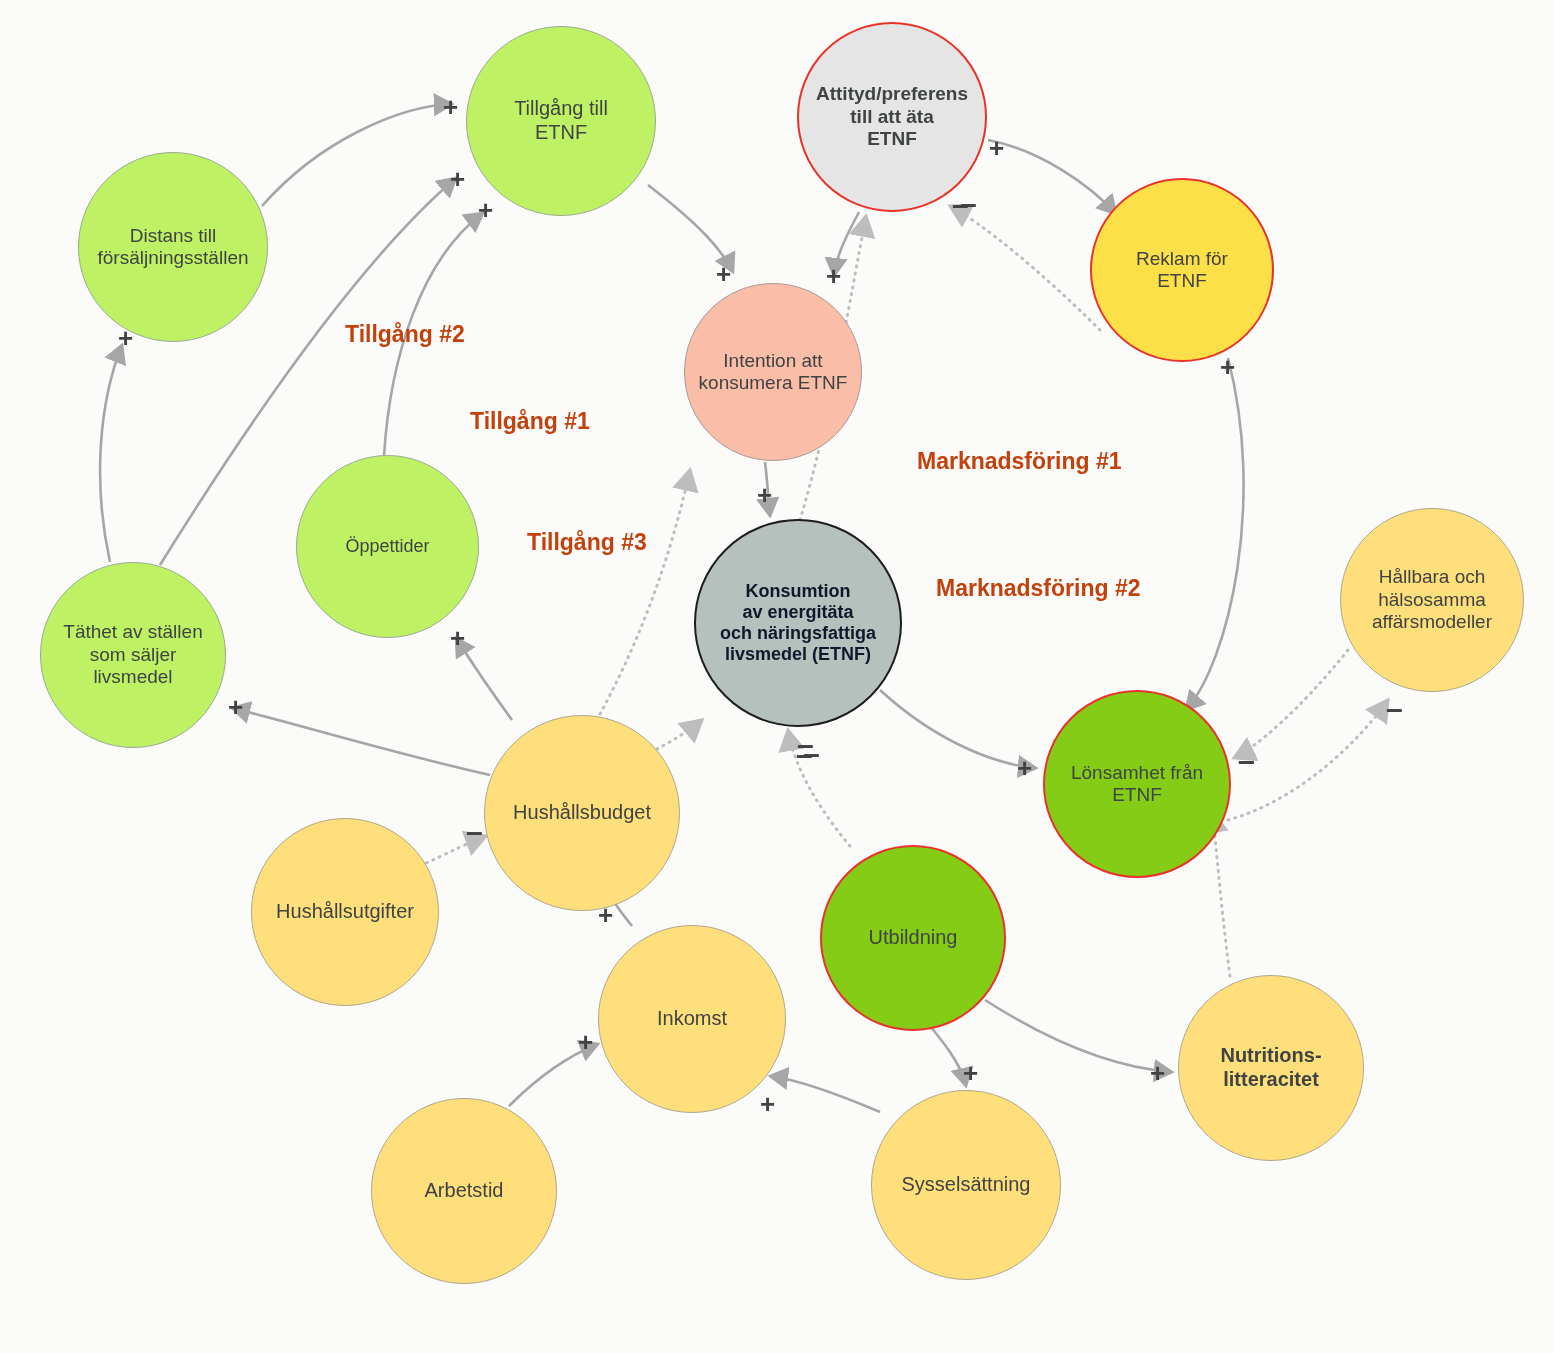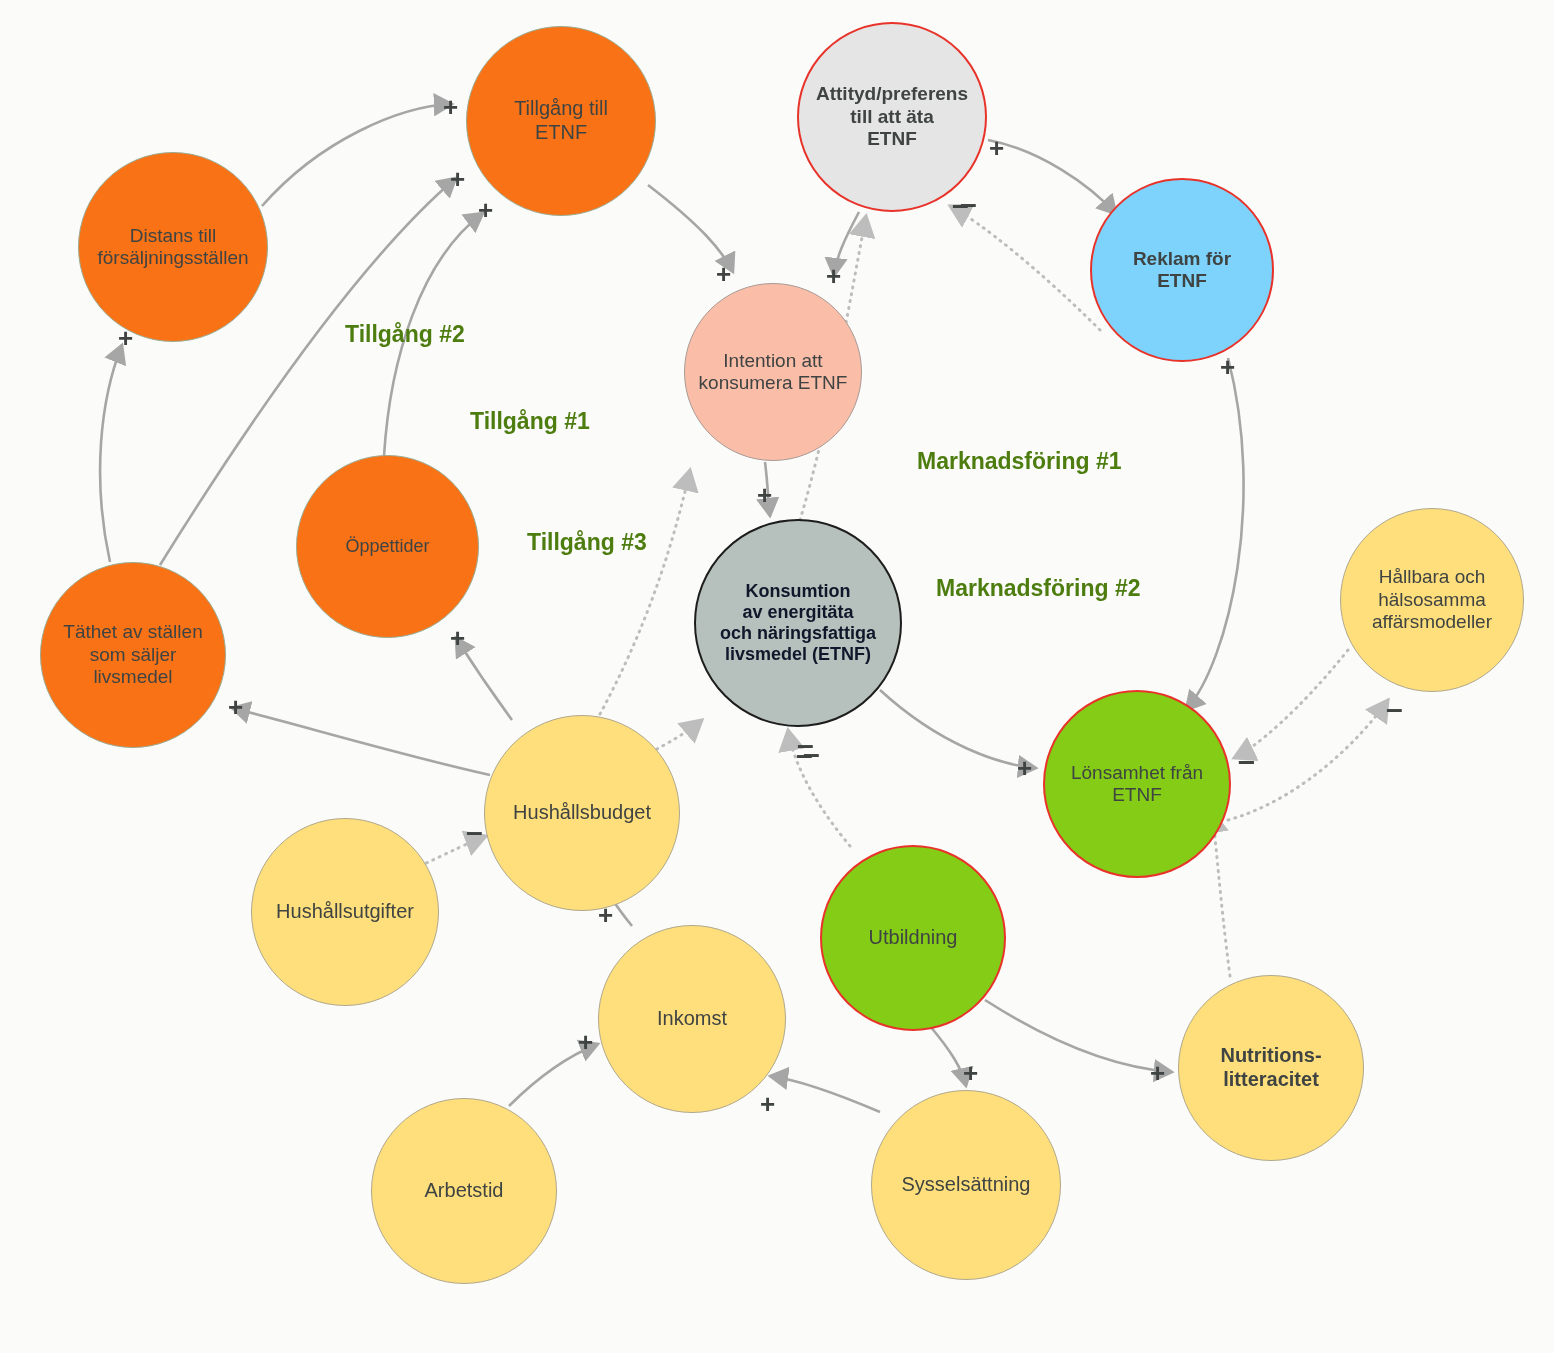--- a/index.html
+++ b/index.html
@@ -13,31 +13,31 @@
   .node{
     position:absolute;
     border-radius:50%;
     display:flex;align-items:center;justify-content:center;
     text-align:center;
     box-sizing:border-box;
     color:#3f4443;
     line-height:1.18;
   }
   .node .lbl{display:block;padding:0 6px;white-space:pre-line;}
-  .n-green{background:#f97316;border:1.6px solid #9aab92;}
-  .n-green-r{background:#7dd3fc;border:2px solid #e8332a;font-weight:bold;}
+  .n-green{background:#bef264;border:1.6px solid #9aab92;}
+  .n-green-r{background:#fde047;border:2px solid #e8332a;}
   .n-salmon{background:#fabda8;border:1.6px solid #a89a95;}
   .n-salmon-r{background:#e5e5e5;border:2px solid #e8332a;font-weight:bold;}
   .n-yellow{background:#ffdf7c;border:1.6px solid #b0a88c;}
   .n-yellow-r{background:#84cc16;border:2px solid #e8332a;justify-content:center;}
   .n-gray{background:#b6c0bd;border:2.4px solid #1d1d1d;font-weight:bold;color:#0f172a;}
   .loop-label{
     position:absolute;
     font-weight:bold;
-    color:#4d7c0f;
+    color:#c2410c;
     white-space:nowrap;
   }
   .sign{
     position:absolute;
     font-weight:bold;
     color:#3f4443;
     font-size:26px;
     line-height:1;
     user-select:none;
   }

